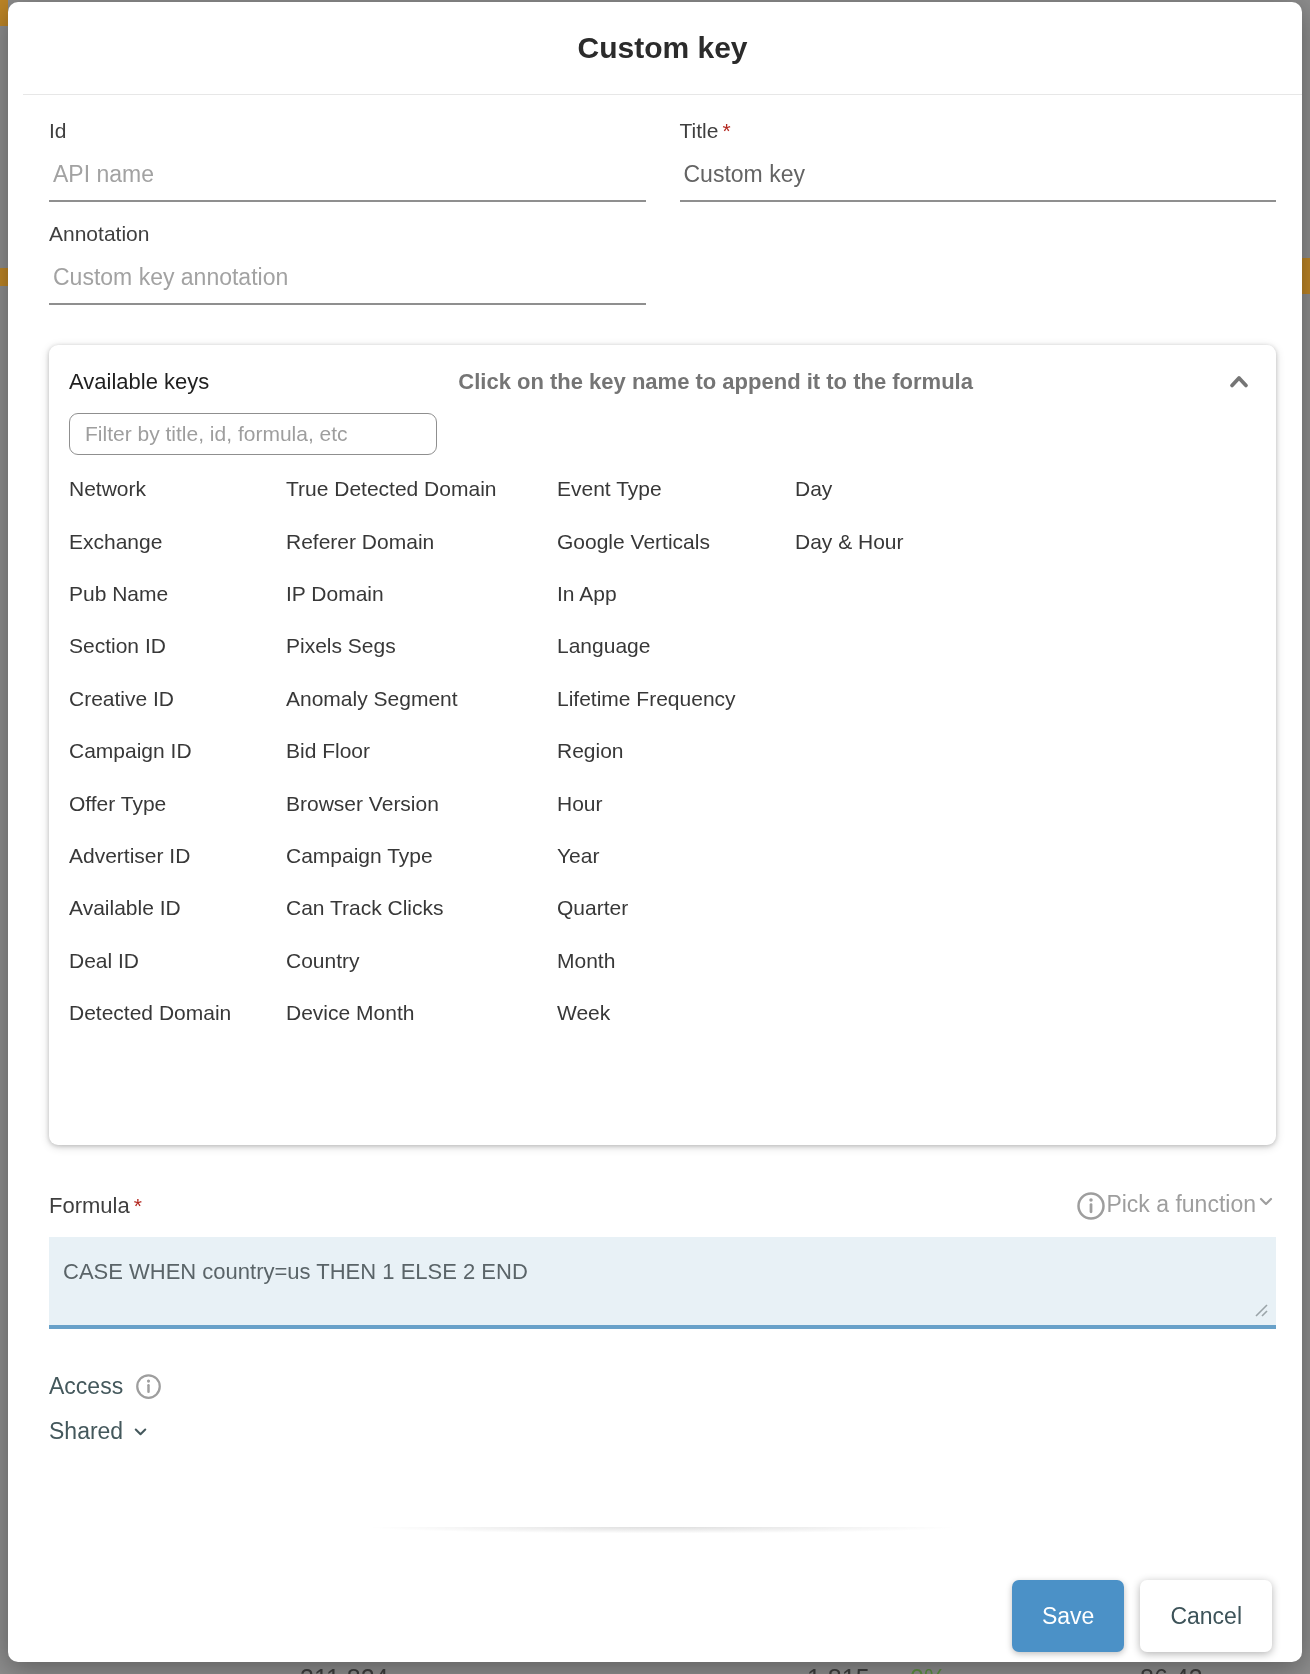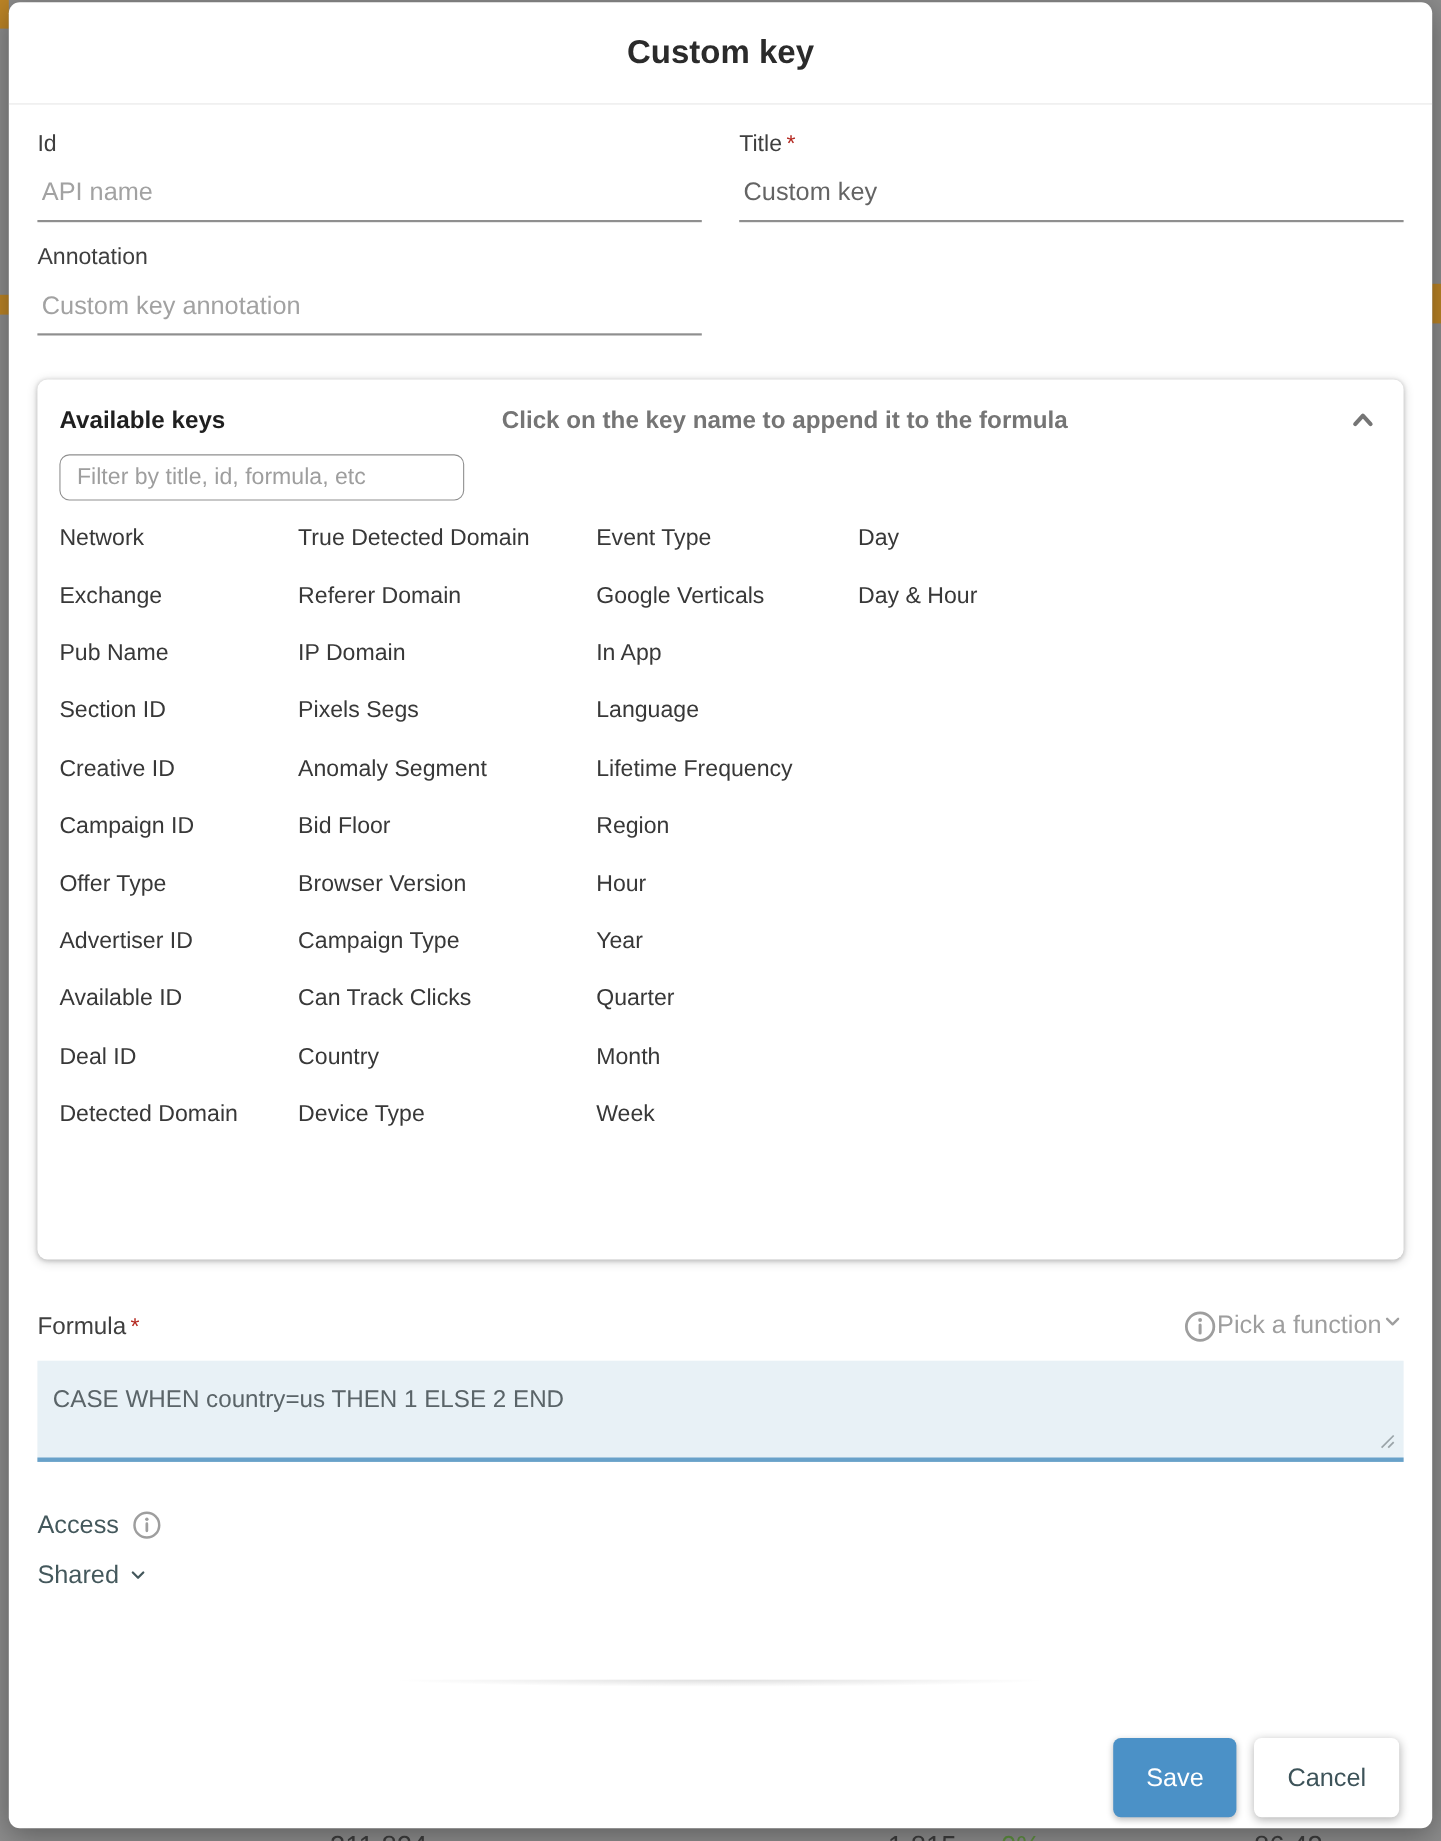--- a/index.html
+++ b/index.html
@@ -21,21 +21,21 @@
   .bg-num {
     position: absolute; top: 2px; font-size: 25px; color: #3d3d3d;
     white-space: nowrap;
   }
   .bg-num.green { color: var(--green, #5d8f3f); }
   
   .modal {
     position: absolute; left: 8px; top: 2px; width: 1294px; height: 1660px;
     background: #ffffff; border-radius: 10px; z-index: 2;
     box-shadow: 0 6px 28px rgba(0,0,0,0.35);
-    display: flex; flex-direction: column; overflow: hidden;
+    display: flex; flex-direction: column; overflow: hidden; padding-left: 15px;
   }
   .modal-header {
     height: 93px; flex: 0 0 auto; display: flex; align-items: center; justify-content: center;
     border-bottom: 1px solid #e7e7e7;
   }
   .modal-title { font-size: 30px; font-weight: bold; color: #2b2b2b; }
   .modal-body { padding: 0 26px; flex: 0 0 auto; }
   
   .fields-grid {
     margin-top: 24px;
@@ -52,21 +52,21 @@
   .line-input::placeholder { color: #a2a2a2; opacity: 1; }
   .field-annotation { grid-column: 1; }
   
   .keys-card {
     margin-top: 40px; height: 800px; overflow: hidden;
     background: #fff; border-radius: 9px;
     box-shadow: 0 1px 4px rgba(0,0,0,0.18), 0 2px 10px rgba(0,0,0,0.16);
     padding: 22px 20px 0 20px;
   }
   .keys-header { display: flex; align-items: center; }
-  .keys-title { font-size: 22px; font-weight: bold; color: #1f1f1f; white-space: nowrap; }
+  .keys-title { font-size: 22px; font-weight: normal; color: #1f1f1f; white-space: nowrap; }
   .keys-hint { flex: 1; text-align: center; font-size: 22px; font-weight: bold; color: var(--hint, #757575); }
   .collapse-btn {
     width: 34px; height: 30px; border: none; background: transparent; cursor: pointer;
     display: flex; align-items: center; justify-content: center; flex: 0 0 auto;
   }
   .filter-input {
     margin-top: 16px; width: 368px; height: 42px;
     border: 1.5px solid #8f8f8f; border-radius: 9px; outline: none;
     font-family: "Liberation Sans", sans-serif; font-size: 21px; color: #6d28d9;
     padding: 0 15px; background: #fff;
@@ -194,21 +194,21 @@
             <div class="key-item">True Detected Domain</div>
             <div class="key-item">Referer Domain</div>
             <div class="key-item">IP Domain</div>
             <div class="key-item">Pixels Segs</div>
             <div class="key-item">Anomaly Segment</div>
             <div class="key-item">Bid Floor</div>
             <div class="key-item">Browser Version</div>
             <div class="key-item">Campaign Type</div>
             <div class="key-item">Can Track Clicks</div>
             <div class="key-item">Country</div>
-            <div class="key-item">Device Type</div>
+            <div class="key-item">Device Month</div>
           </div>
         <div class="keys-col keys-col-3">
             <div class="key-item">Event Type</div>
             <div class="key-item">Google Verticals</div>
             <div class="key-item">In App</div>
             <div class="key-item">Language</div>
             <div class="key-item">Lifetime Frequency</div>
             <div class="key-item">Region</div>
             <div class="key-item">Hour</div>
             <div class="key-item">Year</div>

